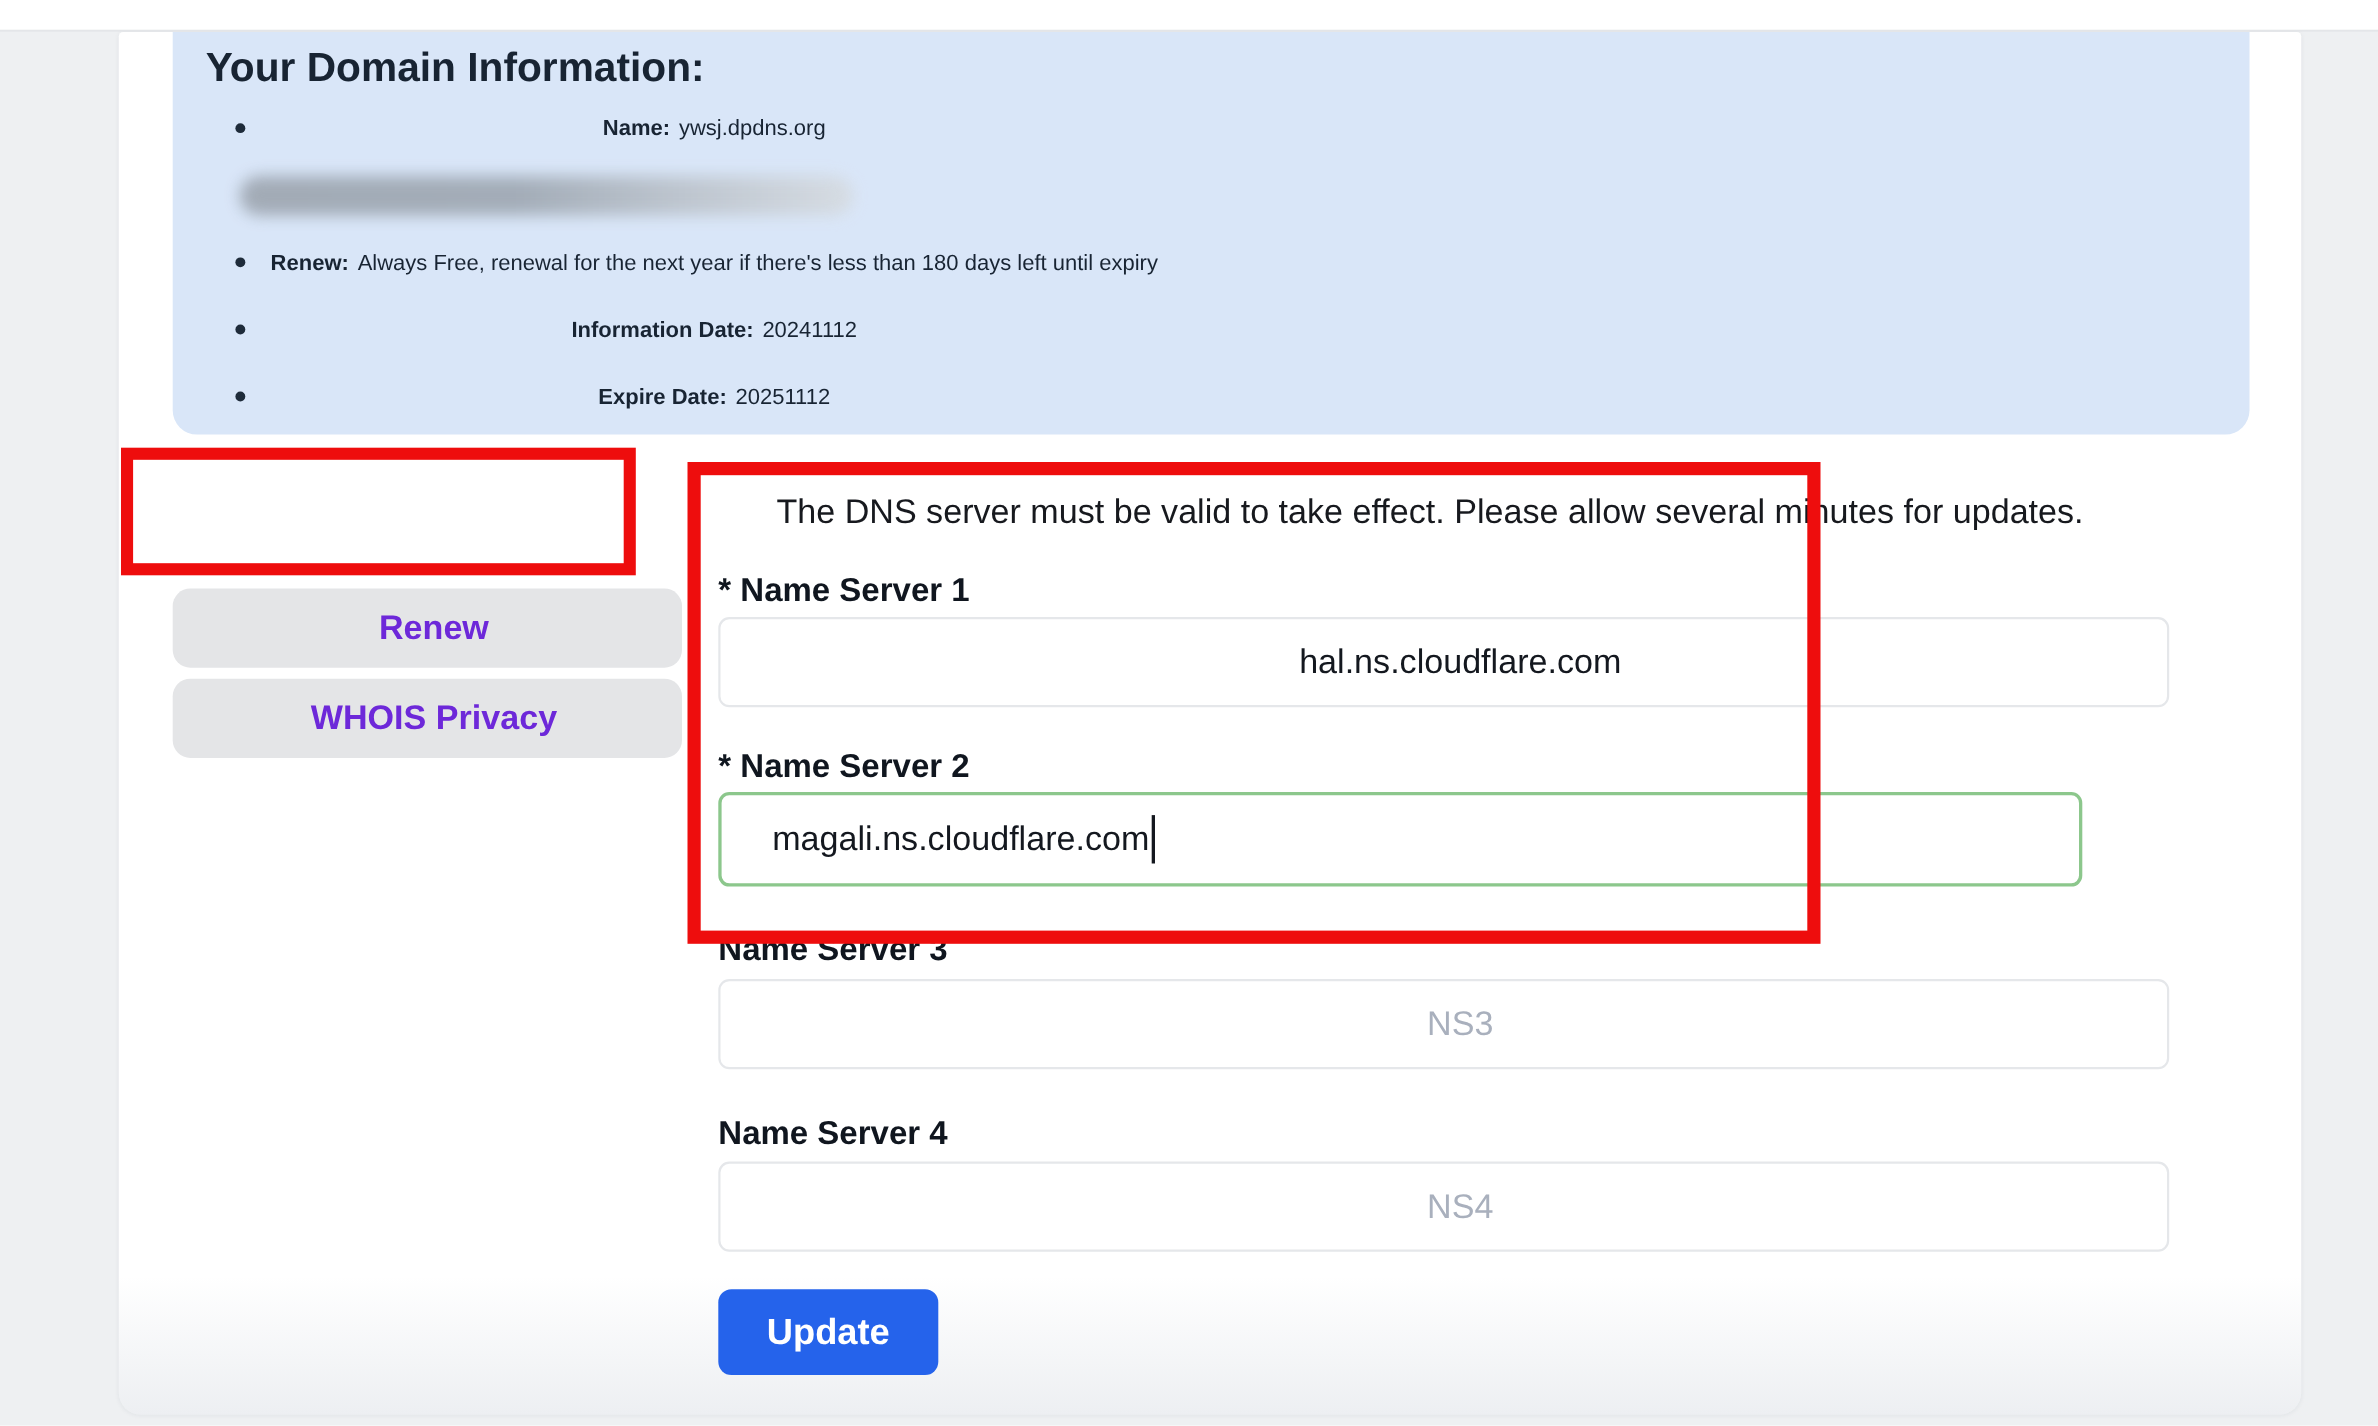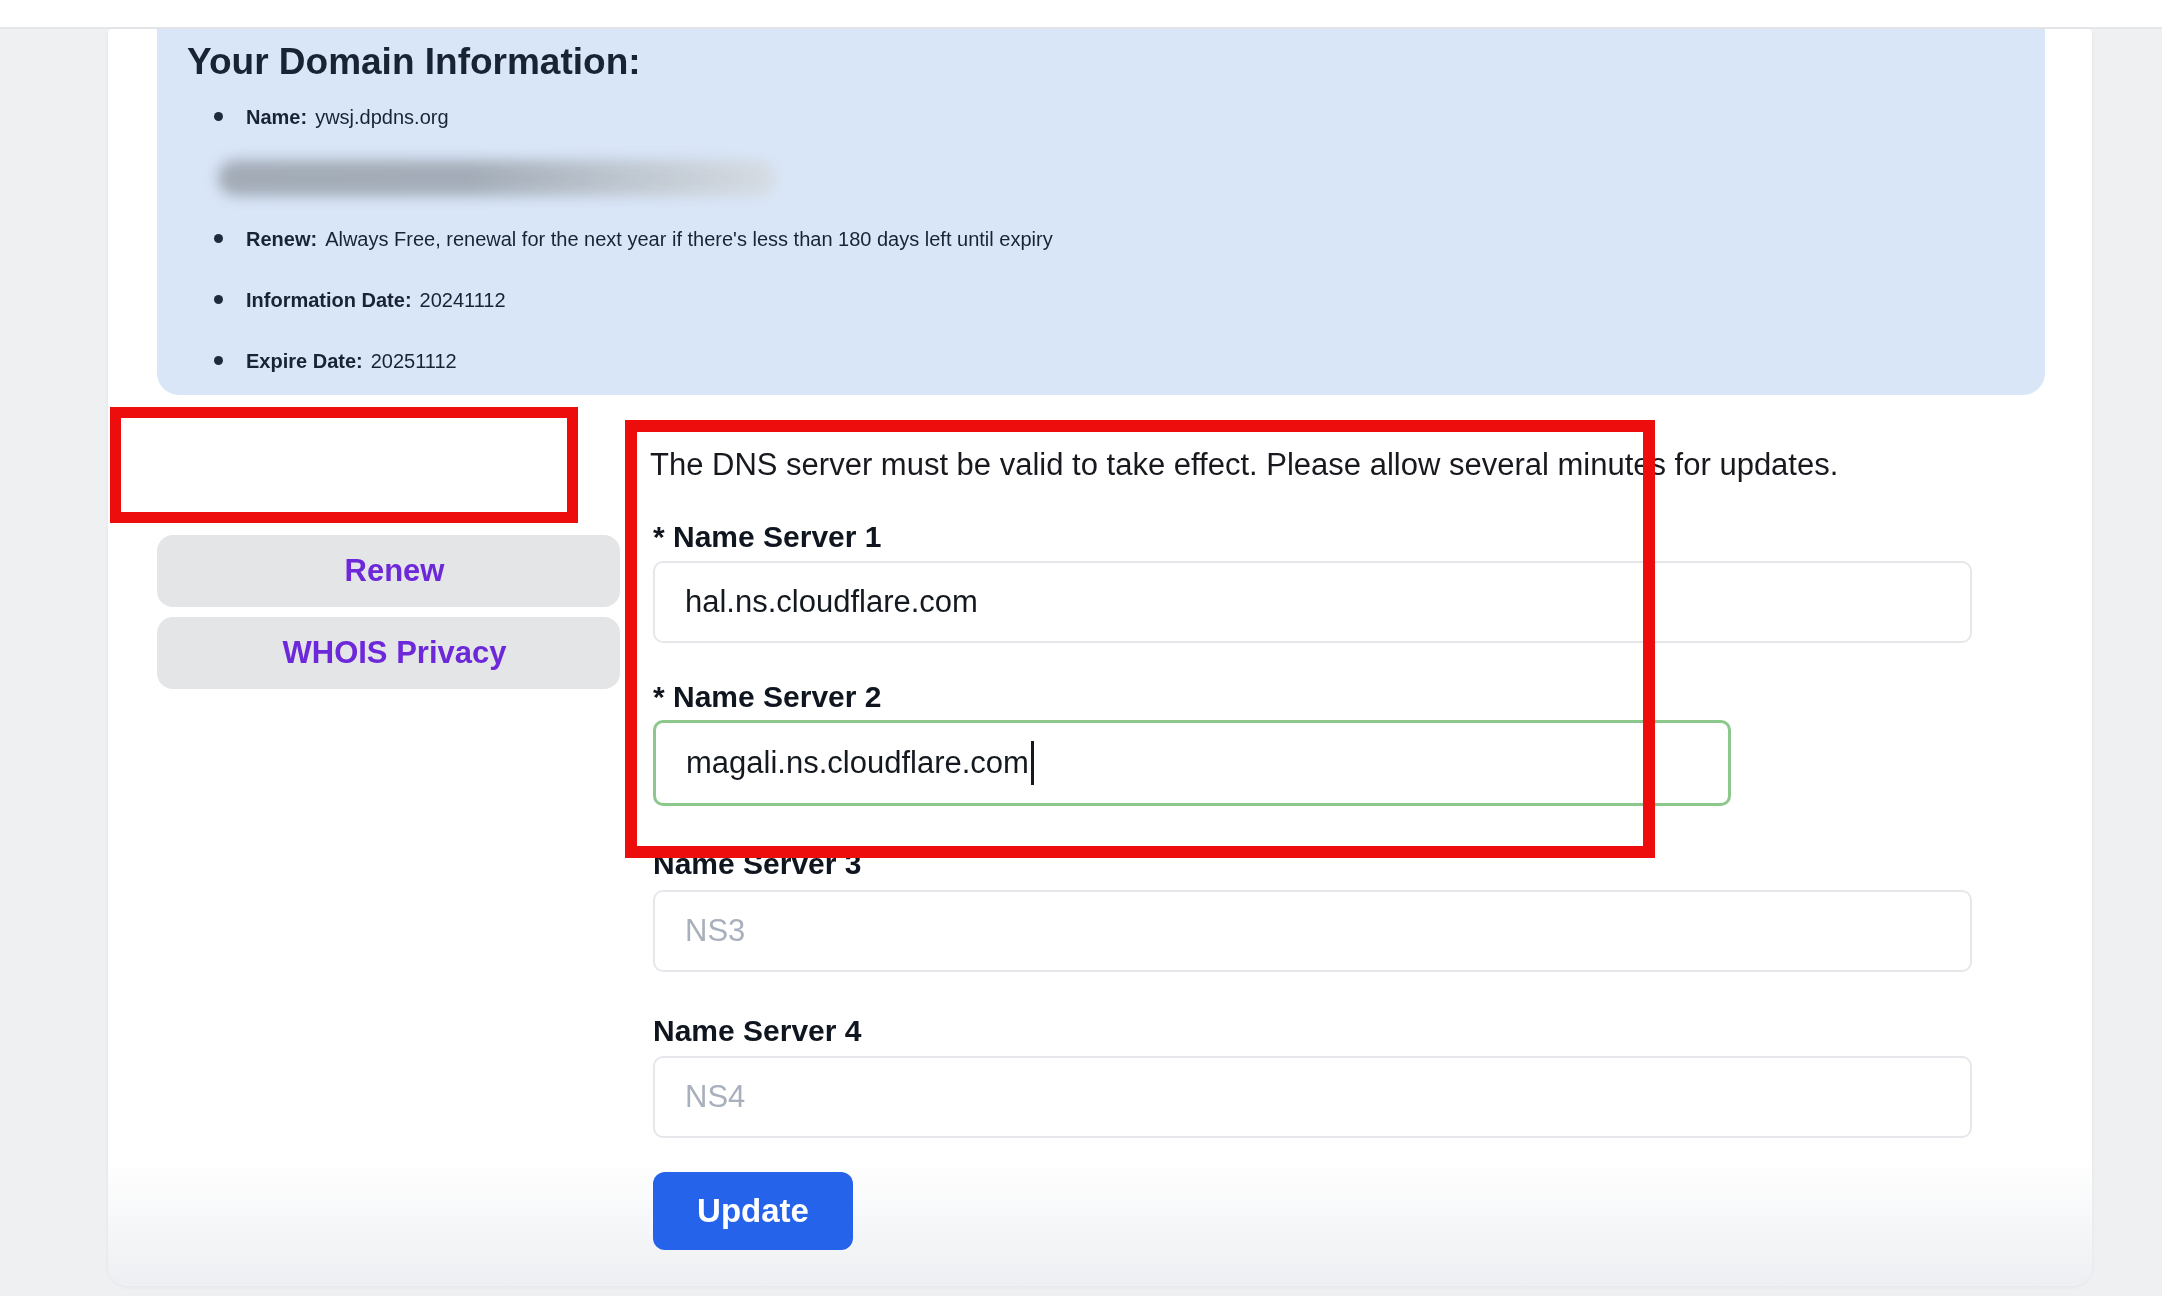--- a/index.html
+++ b/index.html
@@ -1,15 +1,15 @@
 <!DOCTYPE html>
 <html><head>
 <meta charset="utf-8">
 <style>
-  * { margin:0; padding:0; box-sizing:border-box; }
+  * { margin:0; padding:0; box-sizing:border-box;text-align:center; }
   html,body { width:2162px; height:1296px; }
   body {
     position:relative;
     font-family:"Liberation Sans", sans-serif;
     background:#ffffff;
     overflow:hidden;
     color:#182433;
   }
 
   
@@ -84,23 +84,23 @@
   .ns-input{
     position:absolute; left:545px; width:1319px; height:82px;
     border:2px solid #e5e7ea; border-radius:10px; background:#ffffff;
     font-family:"Liberation Sans",sans-serif;
     font-size:31px; color:#14181f; padding:0 0 0 30px; outline:none;
   }
   .ns-input::placeholder{ color:#a9b0bd; }
   .in-1{ top:532px; } .in-3{ top:861px; } .in-4{ top:1027px; }
 
   .ns-input-focused{
-    position:absolute; left:545px; top:691px; width:1078px; height:86px;
+    position:absolute; left:545px; top:691px; width:1240px; height:86px;
     border:3px solid #8cc78c; border-radius:10px; background:#ffffff;
-    display:flex; align-items:center; padding-left:30px;
+    display:flex; align-items:center; padding-left:46px;
     font-size:31px; color:#14181f; cursor:text;
   }
   .caret{ display:inline-block; width:3px; height:44px; background:#14181f; margin-left:2px; }
 
   .update-btn{
     position:absolute; left:545px; top:1143px; width:200px; height:78px;
     background:#2563eb; color:#ffffff; border:none; border-radius:12px;
     font-family:"Liberation Sans",sans-serif;
     font-size:33px; font-weight:700; cursor:pointer;
   }

